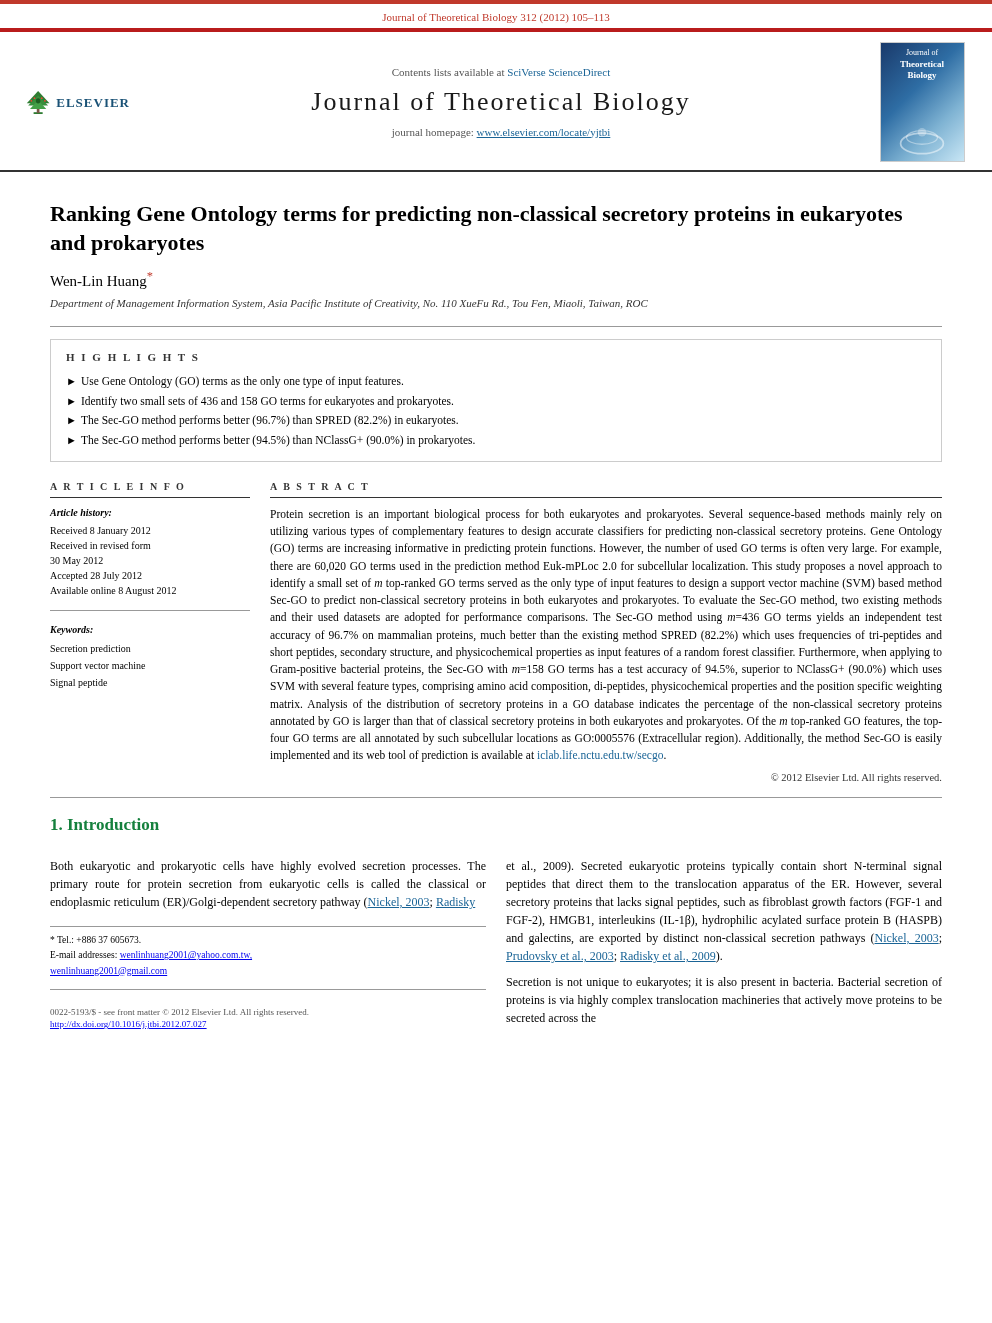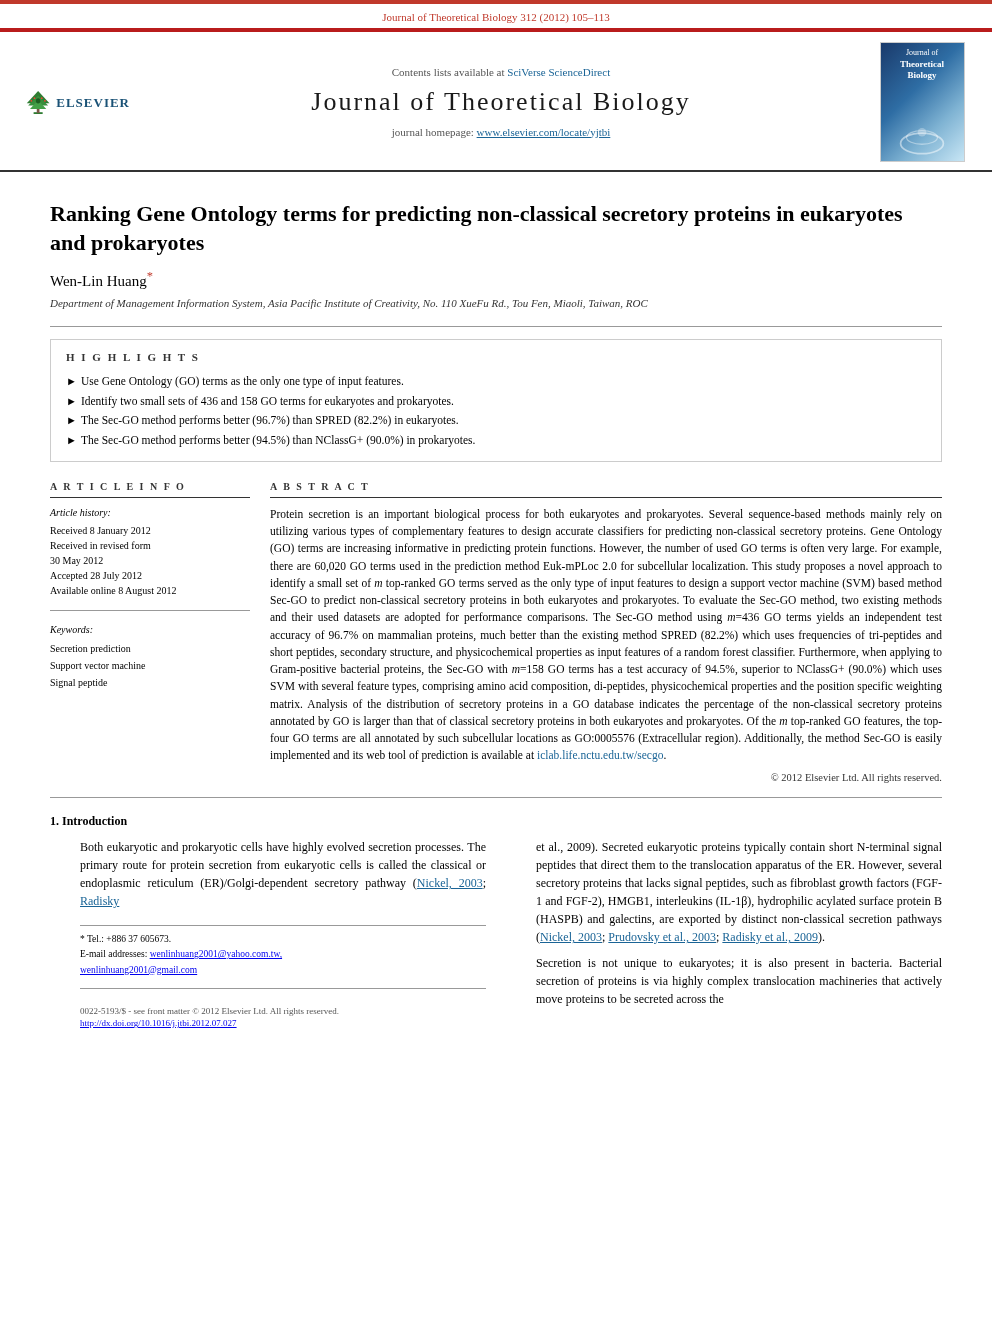--- a/index.html
+++ b/index.html
@@ -188,21 +188,21 @@
       border-bottom: 1px solid #333;
       padding-bottom: 3px;
       margin-bottom: 8px;
     }
     .article-info-section {
       margin-bottom: 10px;
     }
     .info-section-title {
       font-size: 10px;
       font-style: italic;
-      font-weight: normal;
+      font-weight: bold;
       color: #000;
       margin-bottom: 3px;
     }
     .info-text {
       font-size: 10px;
       color: #000;
       line-height: 1.5;
     }
     .keywords-list {
       font-size: 10px;
@@ -227,43 +227,42 @@
       margin-top: 6px;
     }
     
     .divider {
       border: none;
       border-top: 1px solid #999;
       margin: 12px 0;
     }
     
     .section-heading {
-      font-size: 12px;
-      font-weight: bold;
-      color: #000000;
-      margin: 15px 0 8px 0;
+      font-size: 17px;
+      font-weight: bold;
+      color: #15803d;
+      margin: 15px 0 20px 0;
     }
     .body-text {
       font-size: 12px;
       color: #000;
       line-height: 1.5;
       text-align: justify;
       margin-bottom: 8px;
     }
     .body-text a {
       color: #1a6496;
     }
     
     .body-two-col {
       display: flex;
       gap: 20px;
     }
     .body-col {
       flex: 1;
-      margin-left: 30px;
     }
     
     .footnote-area {
       border-top: 1px solid #999;
       margin-top: 15px;
       padding-top: 6px;
     }
     .footnote-text {
       font-size: 9.5px;
       color: #000;

